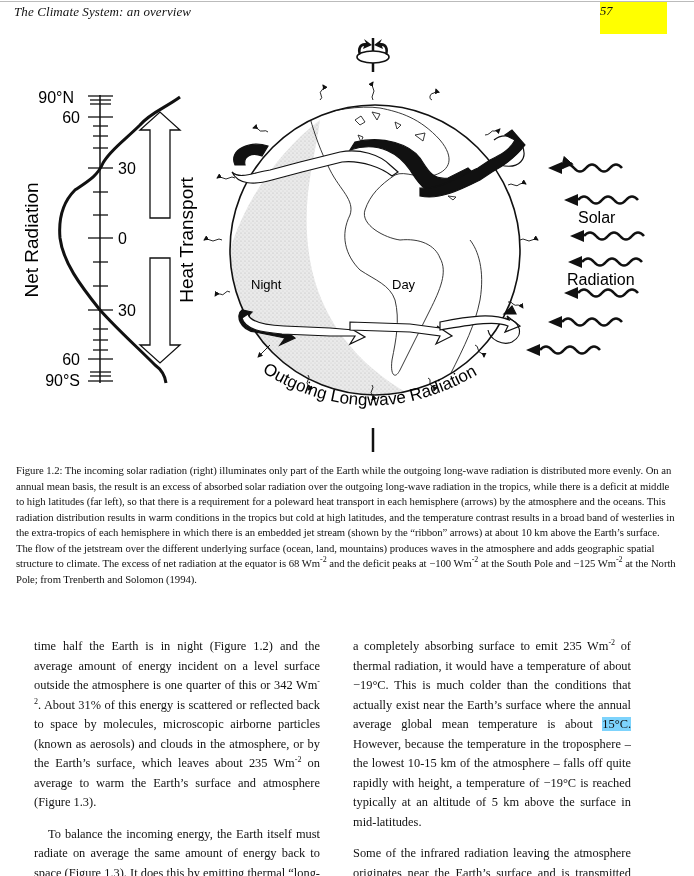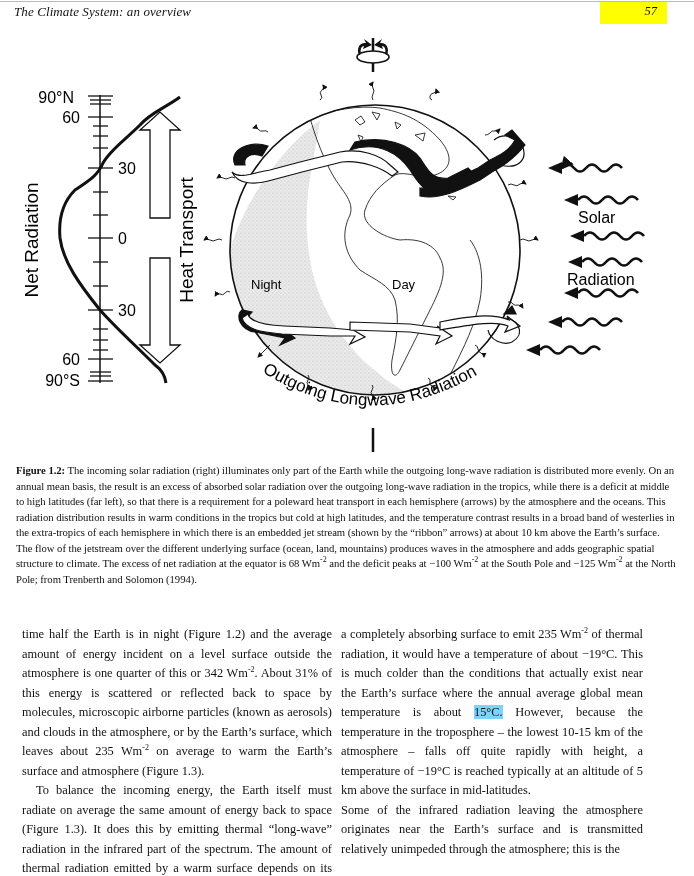--- a/index.html
+++ b/index.html
@@ -1,27 +1,27 @@
 <!DOCTYPE html>
 <html><head>
 <meta charset="utf-8">
 <style>
   html,body{margin:0;padding:0;background:#fff;}
   body{width:694px;height:876px;position:relative;overflow:hidden;font-family:"Liberation Serif","DejaVu Serif",serif;color:#111;}
   .topline{position:absolute;left:0;top:1px;width:694px;height:1px;background:#bbb;}
   .running-head{position:absolute;left:14px;top:4px;font-style:italic;font-size:13px;letter-spacing:0.1px;}
-  .page-num{position:absolute;left:600px;top:2px;width:67px;height:22px;background:#ffff00;font-style:italic;font-size:12.5px;text-align:right;box-sizing:border-box;padding:2px 10px 0 0;}
+  .page-num{position:absolute;left:600px;top:2px;width:67px;height:32px;background:#ffff00;font-style:italic;font-size:12.5px;box-sizing:border-box;padding:2px 10px 0 0;}
   .figure{position:absolute;left:0;top:28px;width:633px;height:430px;}
   .figure svg{position:absolute;left:0;top:0;}
   .caption{position:absolute;left:16px;top:463px;width:660px;font-size:10.7px;line-height:15.5px;text-align:left;letter-spacing:-0.05px;}
-  .caption b{font-weight:bold;}
+  .caption b{font-weight:normal;}
   .col{position:absolute;top:625px;font-size:12.4px;line-height:19.5px;text-align:justify;}
   .col.left{left:22px;width:310px;}
   .col.right{left:341px;width:302px;}
-  .col p{margin:0;}
+  .col p{margin:12px;}
   .indent{text-indent:14px;}
   .hl{background:#7dd3fc;}
   .section-heading{font-weight:bold;font-style:italic;margin-top:10px !important;}
   sup{font-size:8px;line-height:0;vertical-align:5px;}
   .svgtxt{font-family:"Liberation Sans","DejaVu Sans",sans-serif;}
 </style>
 </head>
 <body>
 
 <div class="topline"></div>

